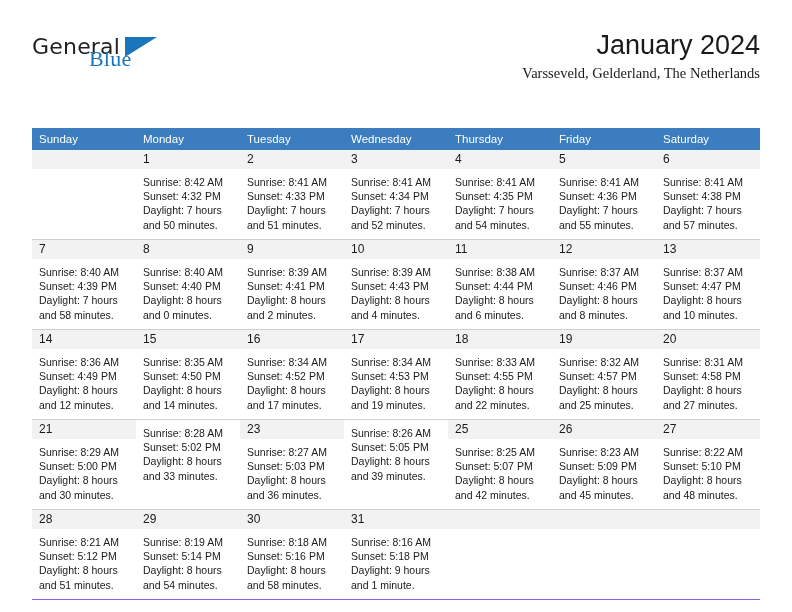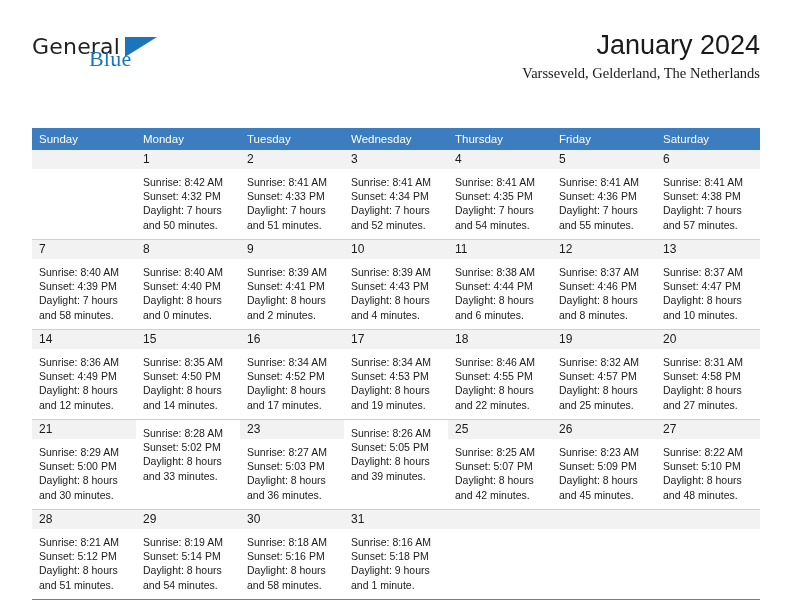--- a/index.html
+++ b/index.html
@@ -332,21 +332,21 @@
             <div class="day-body">
               <div>Sunrise: 8:34 AM</div>
               <div>Sunset: 4:53 PM</div>
               <div>Daylight: 8 hours</div>
               <div>and 19 minutes.</div>
             </div>
           </div>
           <div class="day-cell">
             <div class="day-number">18</div>
             <div class="day-body">
-              <div>Sunrise: 8:46 AM</div>
+              <div>Sunrise: 8:33 AM</div>
               <div>Sunset: 4:55 PM</div>
               <div>Daylight: 8 hours</div>
               <div>and 22 minutes.</div>
             </div>
           </div>
           <div class="day-cell">
             <div class="day-number">19</div>
             <div class="day-body">
               <div>Sunrise: 8:32 AM</div>
               <div>Sunset: 4:57 PM</div>

